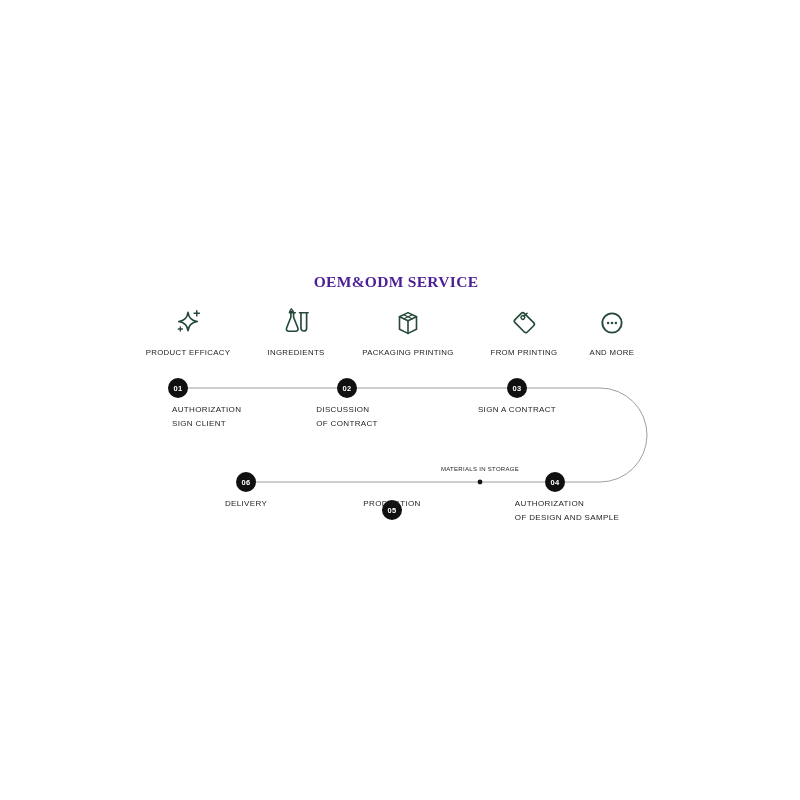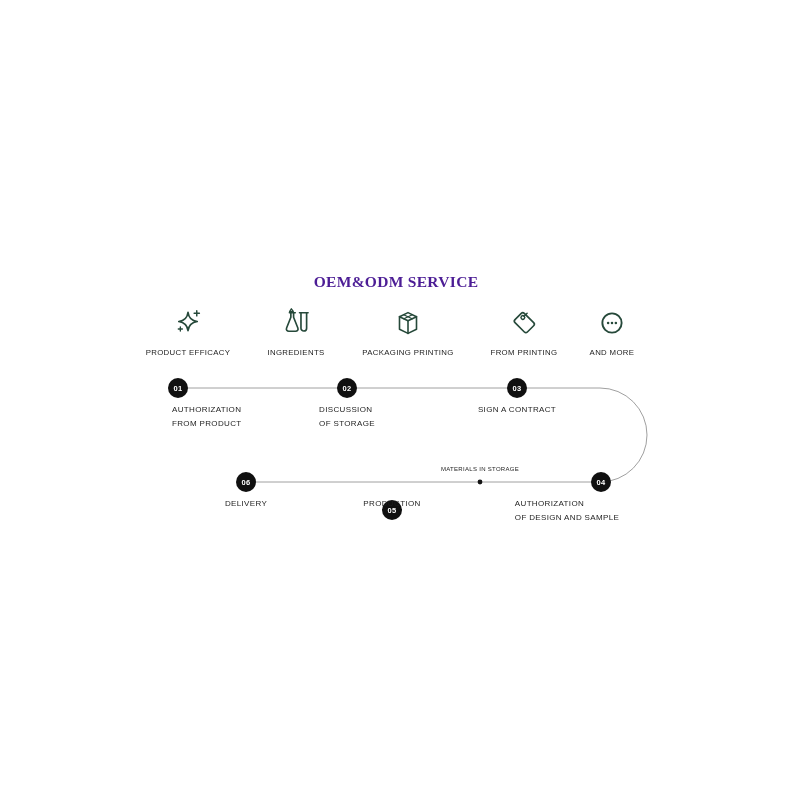--- a/index.html
+++ b/index.html
@@ -24,21 +24,21 @@
     margin-top:7px; font-size:7.8px; letter-spacing:.35px; color:#222222; white-space:nowrap;
   }
   .flow-svg { position:absolute; left:0; top:0; }
   .step-circle {
     position:absolute; width:20px; height:20px; border-radius:50%;
     background:#101010; color:#ffffff; font-size:7.5px; font-weight:bold;
     display:flex; align-items:center; justify-content:center;
     transform:translate(-50%,-50%); letter-spacing:.3px;
   }
   .c1{left:178px; top:388px} .c2{left:347px; top:388px} .c3{left:517px; top:388px}
-  .c4{left:601px; top:482px} .c5{left:392px; top:510px} .c6{left:246px; top:482px}
+  .c4{left:555px; top:482px} .c5{left:392px; top:510px} .c6{left:246px; top:482px}
   .step-label {
     position:absolute; font-size:8px; letter-spacing:.35px; color:#1d1d1d;
     line-height:13.5px; white-space:nowrap; text-align:left; transform:translateX(-50%);
   }
   .step-label.align-left { transform:none; text-align:left;margin-left:21px; }
   .l1{left:151px; top:403px} .l2{left:347px; top:403px} .l3{left:517px; top:403px}
   .l4{left:567px; top:497px} .l5{left:392px; top:497px} .l6{left:246px; top:497px}
   .storage-label {
     position:absolute; left:480px; top:466px; transform:translateX(-50%);
     font-size:6px; letter-spacing:.3px; color:#1d1d1d; white-space:nowrap;
@@ -118,25 +118,25 @@
 
 <div class="step-circle c1">01</div>
 <div class="step-circle c2">02</div>
 <div class="step-circle c3">03</div>
 <div class="step-circle c4">04</div>
 <div class="step-circle c5">05</div>
 <div class="step-circle c6">06</div>
 
 <div class="step-label align-left l1">
   <div>AUTHORIZATION</div>
-  <div>FROM PRODUCT</div>
+  <div>SIGN CLIENT</div>
 </div>
 <div class="step-label l2">
   <div>DISCUSSION</div>
-  <div>OF STORAGE</div>
+  <div>OF CONTRACT</div>
 </div>
 <div class="step-label l3">
   <div>SIGN A CONTRACT</div>
 </div>
 <div class="step-label l4">
   <div>AUTHORIZATION</div>
   <div>OF DESIGN AND SAMPLE</div>
 </div>
 <div class="step-label l5">
   <div>PRODUCTION</div>

